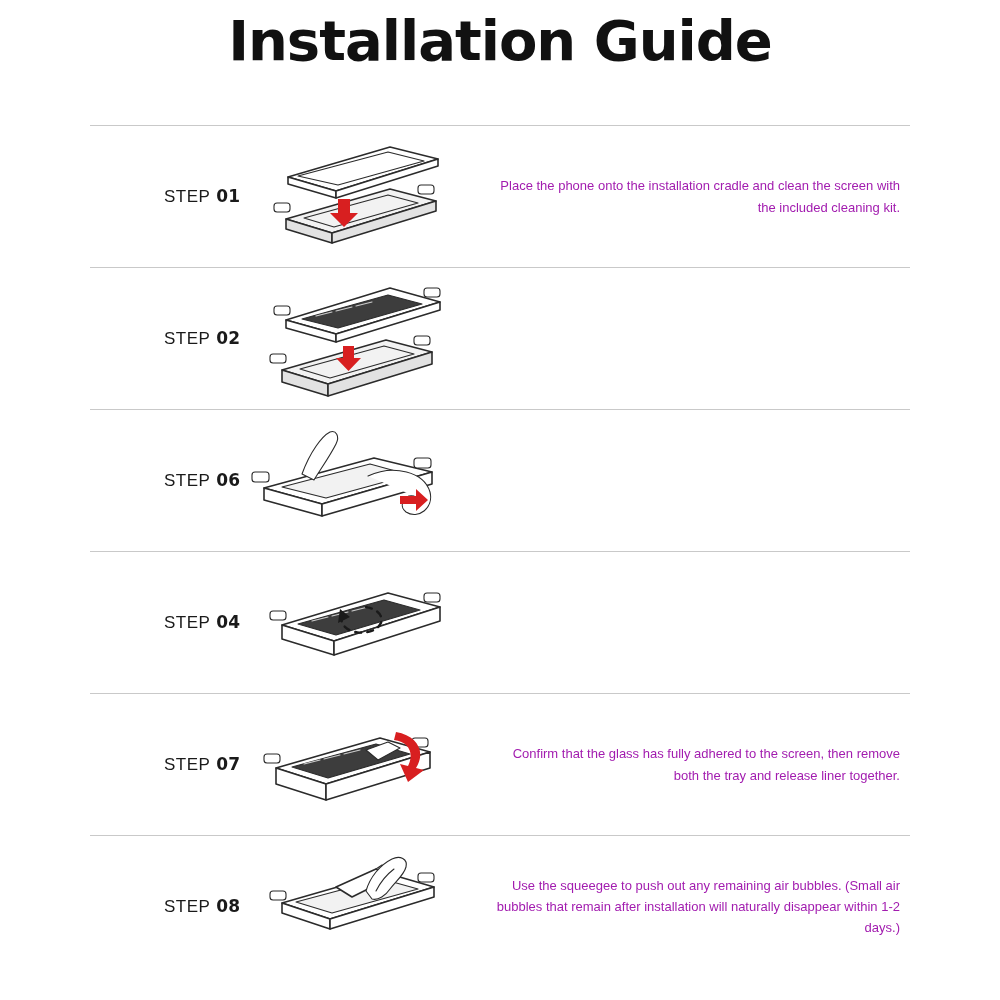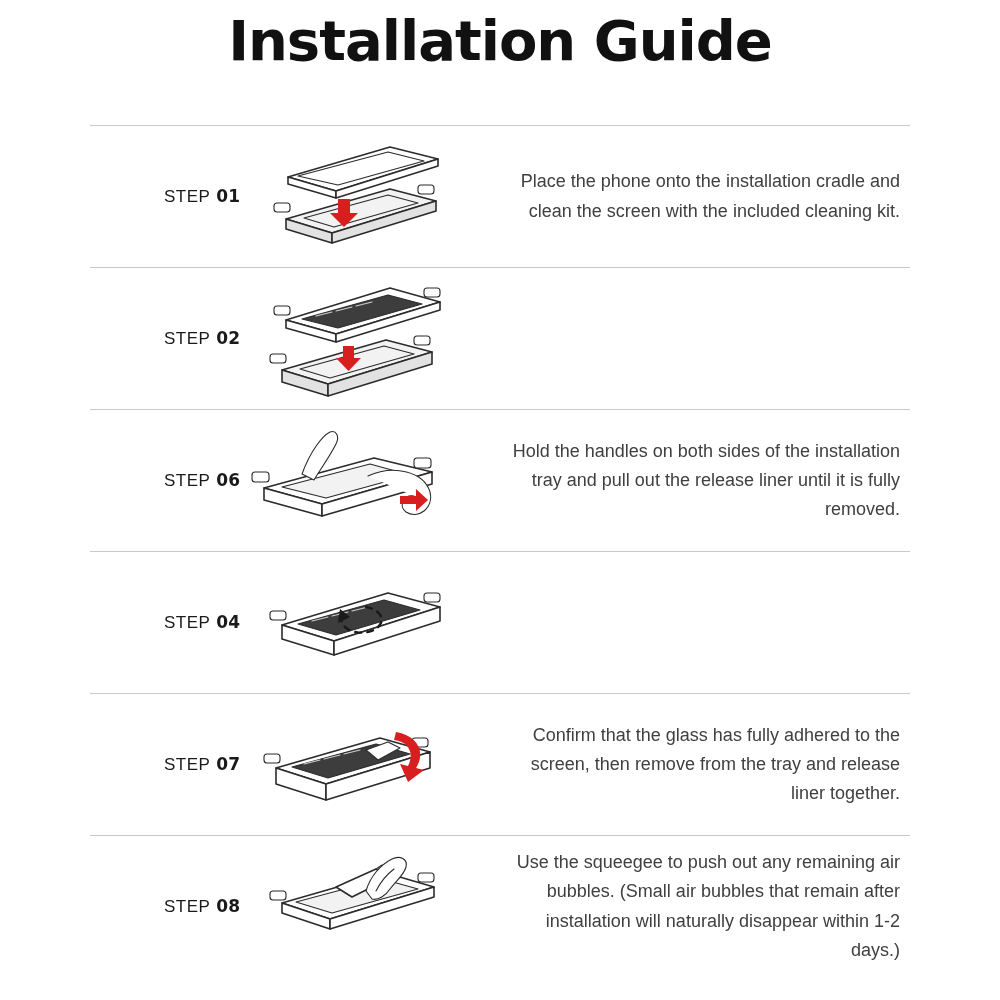--- a/index.html
+++ b/index.html
@@ -69,23 +69,23 @@
     height: 130px;
     display: flex;
     align-items: center;
     justify-content: center;
   }
   .step-figure svg {
     display: block;
   }
   .step-text {
     flex: 1 1 auto;
-    font-size: 18px;
+    font-size: 13px;
     line-height: 1.62;
-    color: #404040;
+    color: #a21caf;
     padding-left: 24px;
     padding-right: 10px;
     box-sizing: border-box;
   }
   .step-text p {
     margin: 0;
   }
   .ln { fill: none; stroke: #2b2b2b; stroke-width: 1.6; stroke-linejoin: round; stroke-linecap: round; }
   .ln-thin { fill: none; stroke: #2b2b2b; stroke-width: 1.1; stroke-linejoin: round; stroke-linecap: round; }
   .fill-w { fill: #ffffff; }
@@ -190,23 +190,20 @@
 
           <g transform="translate(120,50)">
             <path class="ln-thin fill-w" d="M0 8 C26 -4 56 4 62 24 C66 40 50 52 38 44 C30 38 36 26 46 28"></path>
           </g>
 
           <g transform="translate(152,74)">
             <path class="arrow-red" d="M0 4 L16 4 L16 -3 L28 8 L16 19 L16 12 L0 12 Z"></path>
           </g>
         </svg>
       </div>
-      <div class="step-text">
-        <p>Hold the handles on both sides of the installation tray and pull out the release liner until it is fully removed.</p>
-      </div>
     </div>
 
     <div class="step-row">
       <div class="step-label">
         <span>STEP</span><span class="num">04</span>
       </div>
       <div class="step-figure">
         <svg width="210" height="120" viewBox="0 0 210 120">
           <g transform="translate(18,28)">
             <path class="ln fill-w" d="M14 34 L120 2 L172 16 L66 50 Z"></path>
@@ -245,21 +242,21 @@
           <g transform="translate(118,24)">
             <path class="ln-thin fill-w" d="M0 24 L22 16 L34 22 L12 34 Z"></path>
           </g>
 
           <g transform="translate(142,28)">
             <path class="arrow-red" d="M6 2 C28 6 36 22 26 38 L34 40 L18 52 L10 34 L18 36 C24 24 20 12 4 10 Z"></path>
           </g>
         </svg>
       </div>
       <div class="step-text">
-        <p>Confirm that the glass has fully adhered to the screen, then remove from the tray and release liner together.</p>
+        <p>Confirm that the glass has fully adhered to the screen, then remove both the tray and release liner together.</p>
       </div>
     </div>
 
     <div class="step-row">
       <div class="step-label">
         <span>STEP</span><span class="num">08</span>
       </div>
       <div class="step-figure">
         <svg width="210" height="120" viewBox="0 0 210 120">
           <g transform="translate(18,20)">

